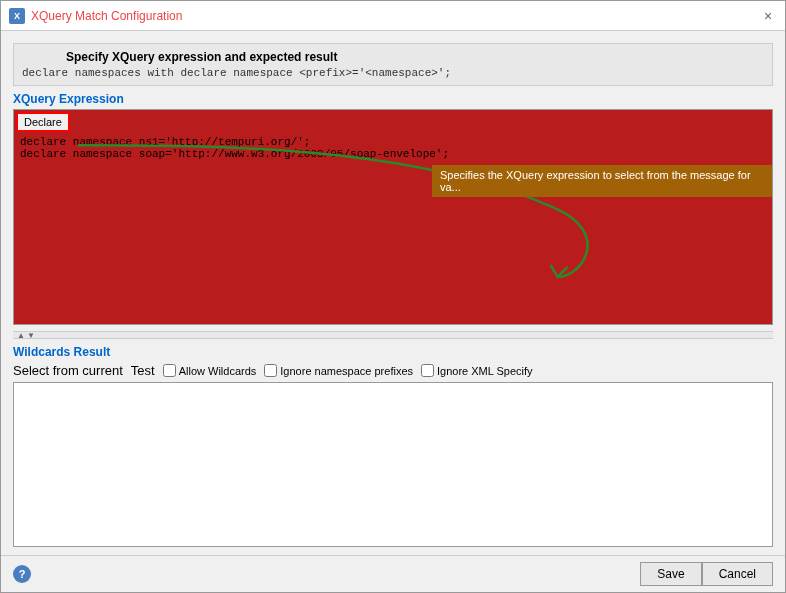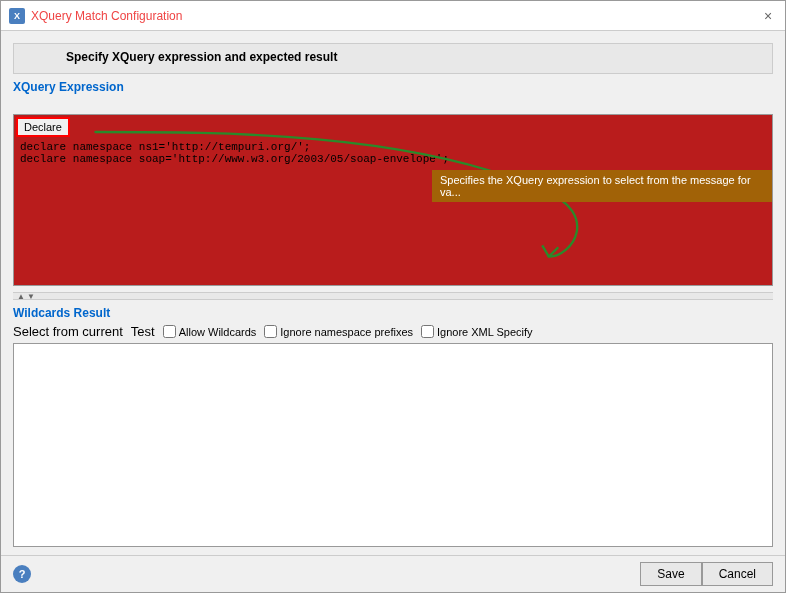--- a/index.html
+++ b/index.html
@@ -91,34 +91,34 @@
     }
     .instruction-code {
       font-family: 'Courier New', monospace;
       font-size: 11px;
       color: #333;
     }
 
     .section {
       display: flex;
       flex-direction: column;
-      gap: 20px;
+      gap: 3px;
     }
 
     .section-title {
       color: #0066cc;
       font-weight: bold;
       font-size: 12px;
     }
 
     .xquery-container {
       position: relative;
       border: 1px solid #999;
       background: white;
-      height: 172px;
+      height: 216px;
     }
 
     .declare-btn {
       position: absolute;
       top: 2px;
       left: 2px;
       border: 2px solid red;
       background: #f0f0f0;
       padding: 2px 6px;
       font-size: 11px;
@@ -269,20 +269,21 @@
       <div class="title-icon">X</div>
       <span class="title-text">XQuery Match Configuration</span>
     </div>
     <button class="close-btn">×</button>
   </div>
 
   <div class="content">
 
     <div class="instruction-box">
       <div class="instruction-title">Specify XQuery expression and expected result</div>
+      <div class="instruction-code">declare namespaces with declare namespace &lt;prefix&gt;='&lt;namespace&gt;';</div>
     </div>
 
     <div class="section">
       <div class="section-title">XQuery Expression</div>
       <div class="xquery-container">
         <button class="declare-btn">Declare</button>
 
         
         <svg class="arrow-svg" viewBox="0 0 760 180" xmlns="http://www.w3.org/2000/svg">
           <path d="M 65 18 C 200 18, 400 18, 540 80 C 600 105, 570 150, 545 150" stroke="#2a8a2a" stroke-width="2.5" fill="none" stroke-linecap="round"></path>

